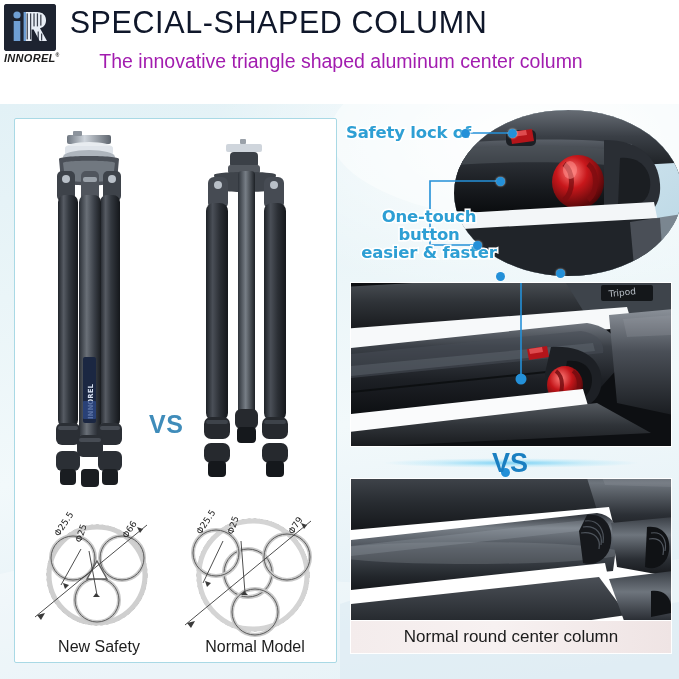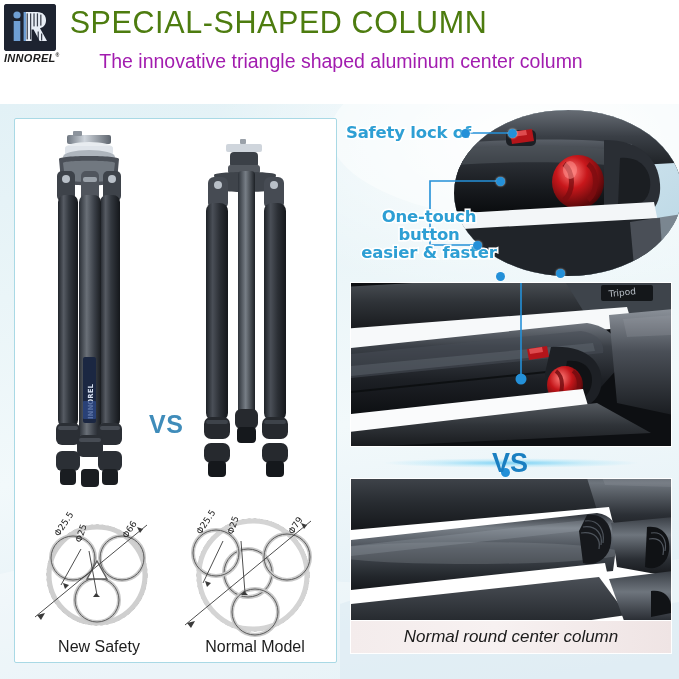--- a/index.html
+++ b/index.html
@@ -44,21 +44,21 @@
     white-space: nowrap;
   }
   #logo-word sup { font-size: 5px; vertical-align: super; }
 
   #title {
     position: absolute; left: 0; top: 5px; width: 549px;
     text-align: center;
     font-size: 30.5px;
     font-weight: 400;
     letter-spacing: 0.6px;
-    color: #4d7c0f;
+    color: #0f172a;
     white-space: nowrap;
     padding-left: 8px;
   }
 
   #subtitle {
     position: absolute; left: 34px; top: 49px;
     width: 614px;
     text-align: center;
     font-size: 19.5px;
     line-height: 25px;
@@ -183,21 +183,20 @@
     z-index: 5;
   }
 
   
   #panel-bot {
     position: absolute; left: 6px; top: 366px;
     width: 322px; height: 176px;
     background: #141518;
     border: 1.5px solid #ffffff;
     overflow: hidden;
-    font-style: italic;
   }
 </style>
 </head>
 <body>
 
 <div id="bg"></div>
 <div id="bg-swoosh">
   <svg width="679" height="575" viewBox="0 0 679 575">
     <path d="M0,470 C160,430 300,520 679,455 L679,575 L0,575 Z" fill="#ffffff" opacity="0.30"></path>
     <path d="M340,500 C430,470 560,520 679,498 L679,575 L340,575 Z" fill="#dbeaf2" opacity="0.55"></path>

